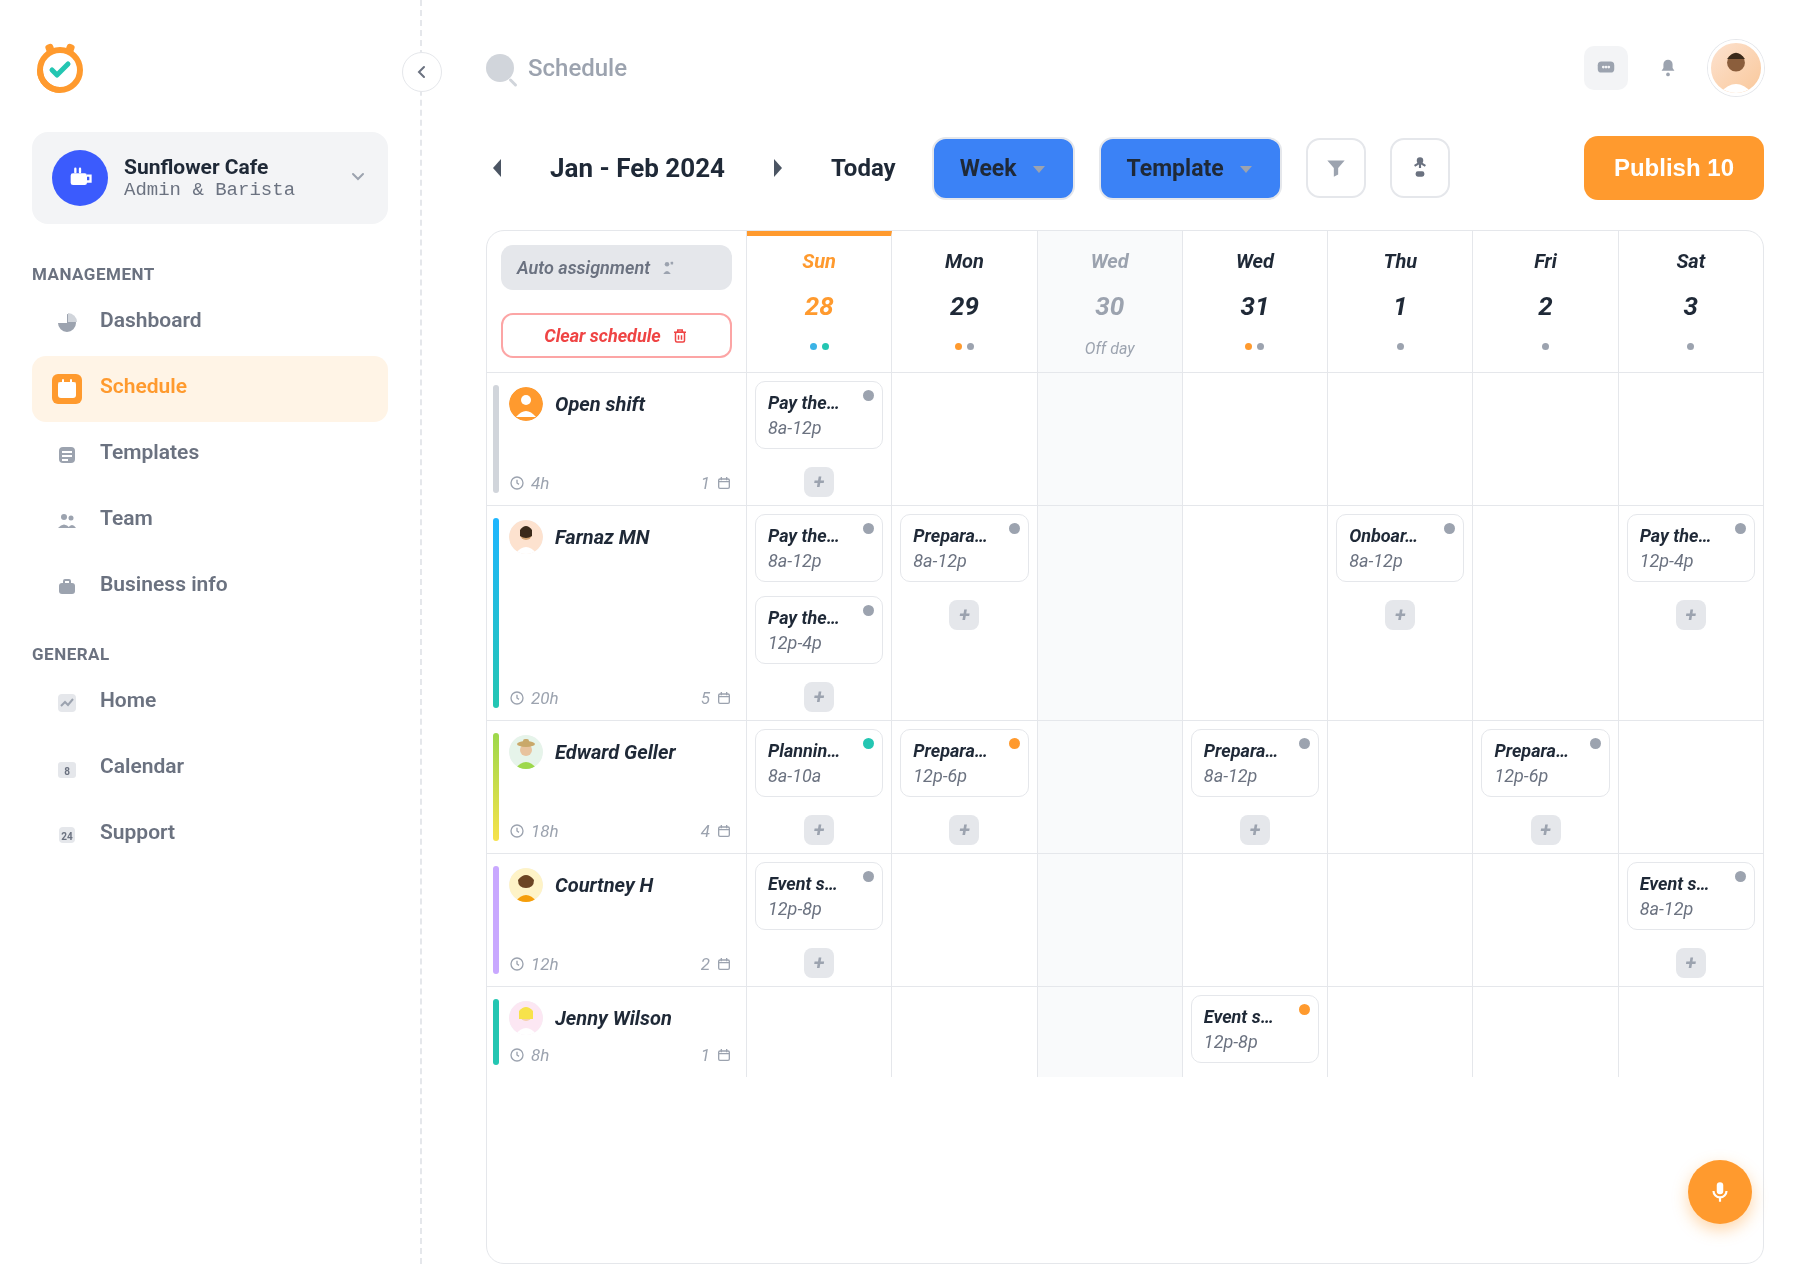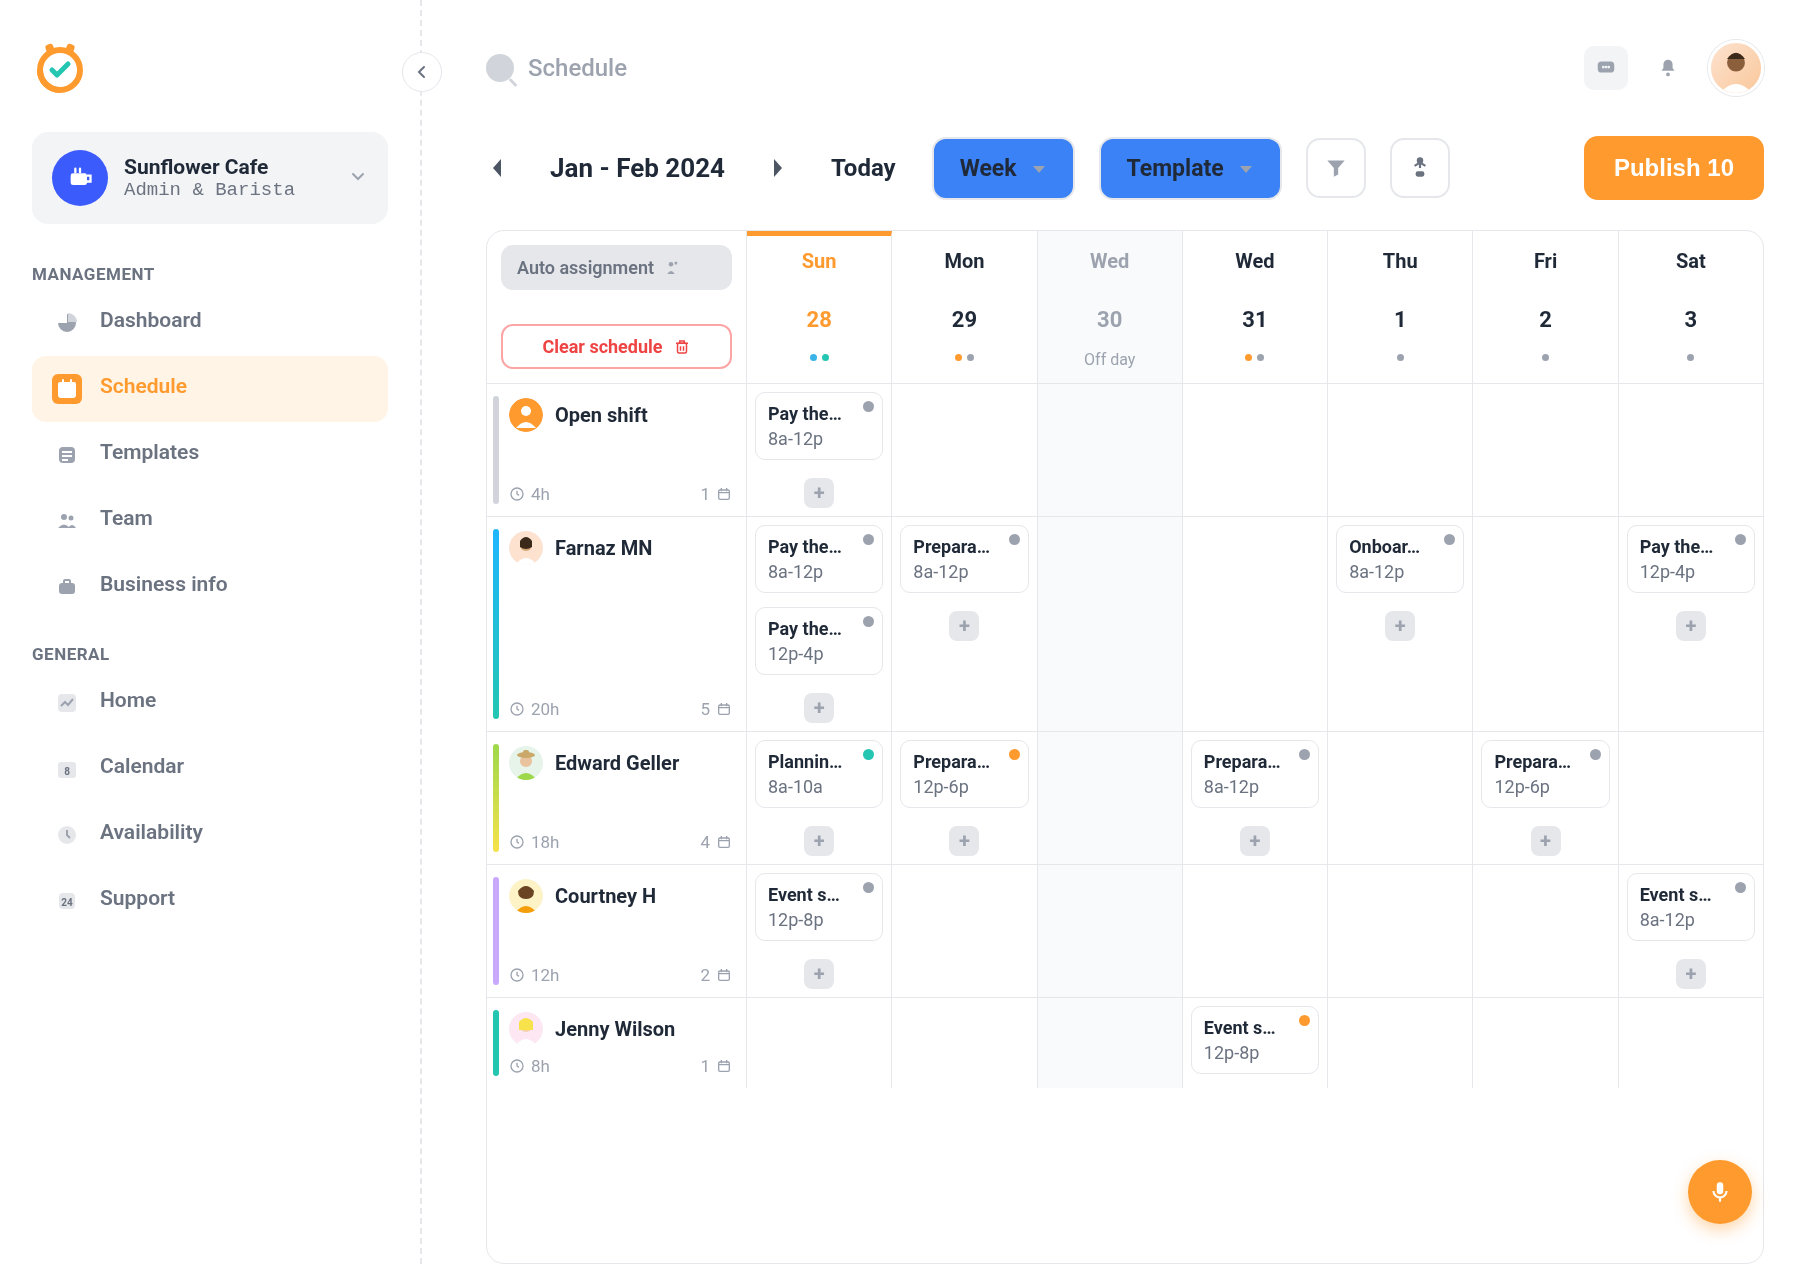--- a/index.html
+++ b/index.html
@@ -40,32 +40,32 @@
 .nav-arrow { width: 22px; height: 28px; cursor: pointer; color: #4b5563; display: flex; align-items: center; justify-content: center; }
 .date-range { font-size: 26px; font-weight: 700; color: #1f2937; margin: 0 18px; }
 .today-btn { font-size: 24px; font-weight: 700; color: #1f2937; cursor: pointer; margin-left: 18px; margin-right: 12px; }
 .dropdown-btn { display: flex; align-items: center; gap: 14px; padding: 16px 26px; border: 2px solid #e5e7eb; border-radius: 14px; font-size: 23px; font-weight: 700; color: #1f2937; cursor: pointer; background: #3b82f6; }
 .dropdown-btn .chev { color: #9ca3af; }
 .icon-btn { width: 60px; height: 60px; border: 2px solid #e5e7eb; border-radius: 14px; display: flex; align-items: center; justify-content: center; cursor: pointer; color: #6b7280; background: #fff; }
 .publish-btn { padding: 18px 30px; background: #ff9a2e; color: #fff; font-size: 24px; font-weight: 700; border-radius: 14px; cursor: pointer; border: none; margin-left: auto; }
 
 
 .schedule { flex: 1; margin: 0 48px 0 64px; border: 1px solid #e5e7eb; border-radius: 18px; overflow: hidden; }
-.schedule-row { display: flex; border-bottom: 1px solid #e5e7eb; }
+.schedule-row { display: flex; border-bottom: 1px solid #e5e7eb; font-style: italic; }
 .schedule-row:last-child { border-bottom: none; }
 .row-header { width: 260px; border-right: 1px solid #e5e7eb; padding: 14px 14px 12px 14px; display: flex; flex-direction: column; justify-content: space-between; position: relative; }
 .day-cell { flex: 1; border-right: 1px solid #e5e7eb; padding: 8px; min-width: 0; display: flex; flex-direction: column; gap: 14px; }
 .day-cell:last-child { border-right: none; }
 .day-cell.offday { background: #f9fafb; }
 
 .header-row .row-header { padding: 14px; gap: 8px; }
 .header-row .day-cell { padding: 18px 8px 14px; align-items: center; text-align: center; }
 .header-row .day-cell.active { border-top: 5px solid #ff9a2e; padding-top: 13px; }
 .day-name { font-size: 20px; font-weight: 700; color: #1f2937; }
-.day-num { font-size: 22px; font-weight: 700; color: #1f2937; margin-top: 20px; }
+.day-num { font-size: 26px; font-weight: 700; color: #1f2937; margin-top: 4px; }
 .day-cell.active .day-name, .day-cell.active .day-num { color: #ff9a2e; }
 .offday .day-name, .offday .day-num { color: #9ca3af; }
 .offday-label { font-size: 16px; color: #9ca3af; margin-top: 4px; }
 .dots { display: flex; gap: 5px; margin-top: 8px; justify-content: center; }
 .dot { width: 7px; height: 7px; border-radius: 50%; }
 
 .auto-btn { background: #e5e7eb; color: #6b7280; font-size: 18px; font-weight: 600; padding: 12px 16px; border-radius: 12px; display: flex; align-items: center; gap: 8px; cursor: pointer; }
 .clear-btn { border: 2px solid #fca5a5; color: #ef4444; font-size: 18px; font-weight: 700; padding: 10px 16px; border-radius: 12px; display: flex; align-items: center; gap: 10px; cursor: pointer; justify-content: center; }
 
 .staff-header { display: flex; align-items: center; gap: 12px; }
@@ -184,29 +184,20 @@
           <span>Home</span>
         </div>
         <div class="nav-item">
           <span class="nav-icon">
             <svg viewBox="0 0 24 24" fill="currentColor">
               <rect x="3" y="5" width="18" height="16" rx="3" fill="#e5e7eb"></rect>
               <text x="12" y="18" font-size="10" text-anchor="middle" fill="#6b7280" font-weight="700">8</text>
             </svg>
           </span>
           <span>Calendar</span>
-        </div>
-        <div class="nav-item">
-          <span class="nav-icon">
-            <svg viewBox="0 0 24 24" fill="#e5e7eb">
-              <circle cx="12" cy="12" r="9"></circle>
-              <path d="M12 7 v5 l3 3" stroke="#9ca3af" stroke-width="2" fill="none"></path>
-            </svg>
-          </span>
-          <span>Availability</span>
         </div>
         <div class="nav-item">
           <span class="nav-icon">
             <svg viewBox="0 0 24 24" fill="#e5e7eb">
               <rect x="4" y="4" width="16" height="16" rx="4"></rect>
               <text x="12" y="17" font-size="10" text-anchor="middle" fill="#6b7280" font-weight="700">24</text>
             </svg>
           </span>
           <span>Support</span>
         </div>

